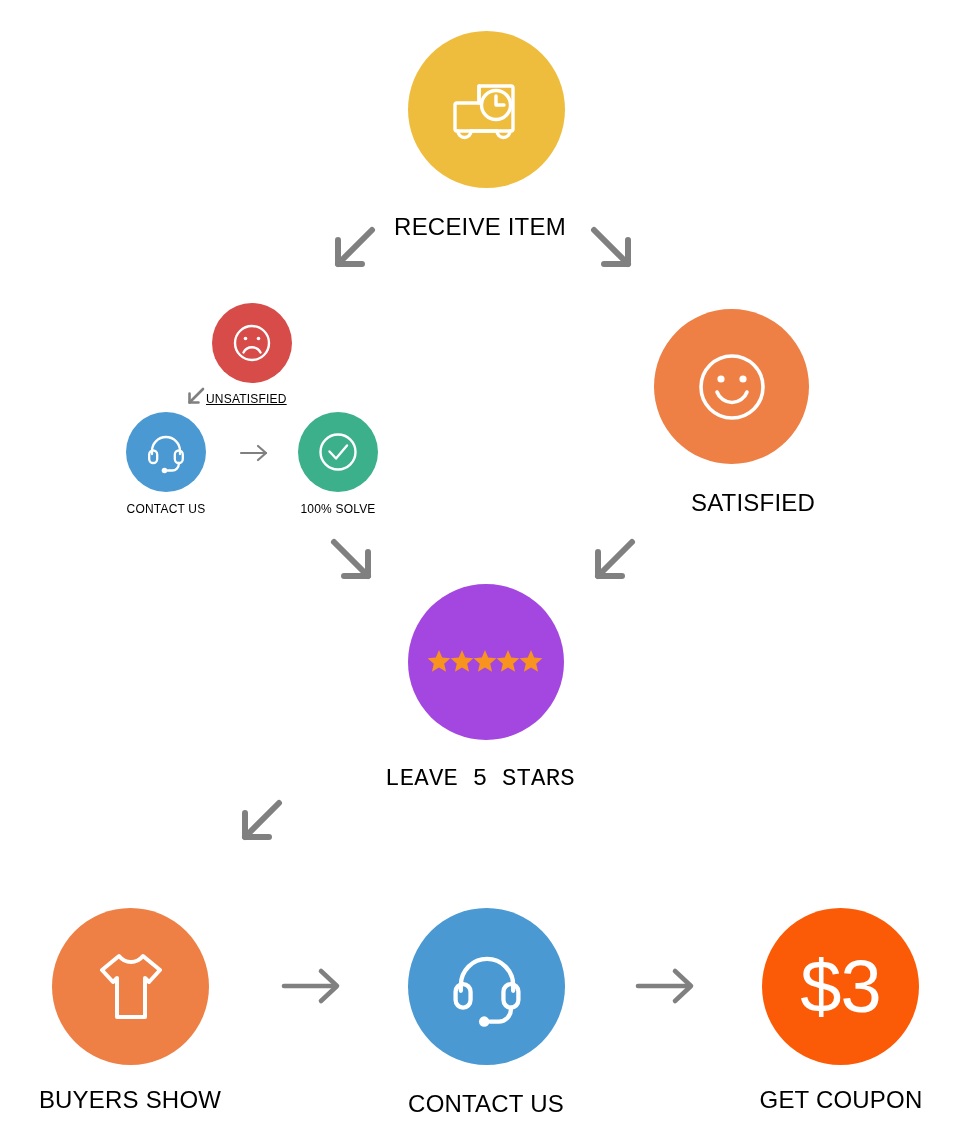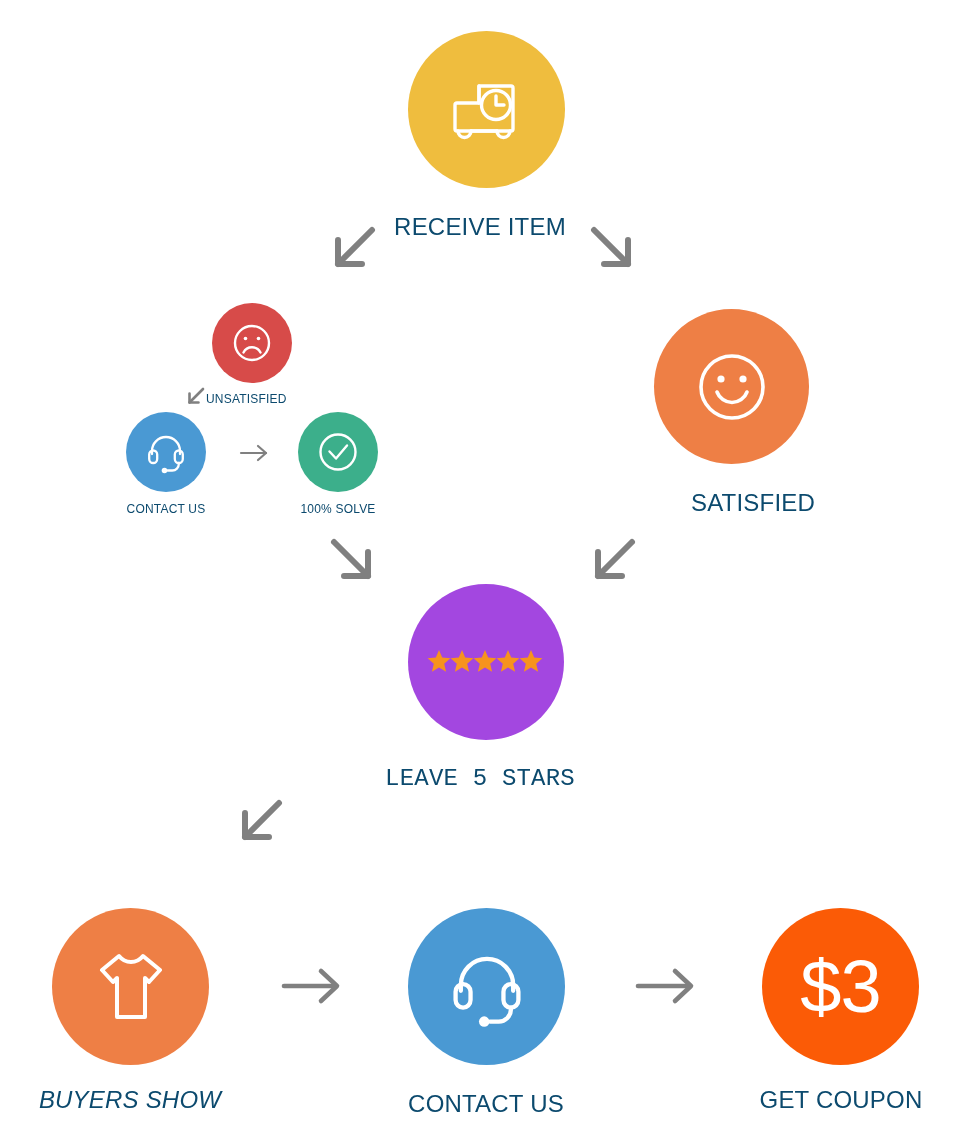--- a/index.html
+++ b/index.html
@@ -21,21 +21,21 @@
   .node { position: absolute; }
   .circle {
     position: absolute;
     border-radius: 50%;
     display: flex;
     align-items: center;
     justify-content: center;
   }
   .label {
     position: absolute;
-    color: #0c4a6e;
+    color: #000000;
     white-space: nowrap;
     text-align: center;
     letter-spacing: 0.2px;
   }
   .label-lg { font-size: 24px; }
   .label-xs { font-size: 12px; }
   .arrow { position: absolute; }
   .stars {
     display: flex;
     gap: 2px;
@@ -97,21 +97,21 @@
           <path d="M13.5 31.5 a9.5 9.5 0 0 1 17 0"></path>
         </svg>
       </span>
     </div>
     <div class="arrow" style="left:186px; top:387px;">
       <svg width="19" height="19" viewBox="0 0 19 19" fill="none" stroke="#808080" stroke-width="2.6" stroke-linecap="round" stroke-linejoin="round">
         <path d="M17 2 L3.5 15.5"></path>
         <path d="M3.5 6.5 V15.5 H12.5"></path>
       </svg>
     </div>
-    <div class="label label-xs" style="left:206px; top:392px; text-align:left;">UNSATISFIED</div>
+    <div class="label label-xs" style="left:206px; top:392px; text-align:left;text-decoration:underline;">UNSATISFIED</div>
   </div>
 
   <div class="node">
     <div class="circle" style="left:126px; top:412px; width:80px; height:80px; background:#4A99D3;">
       <span>
         <svg width="46" height="46" viewBox="0 0 46 46" fill="none" stroke="#ffffff" stroke-width="2.3" stroke-linecap="round" stroke-linejoin="round">
           <path d="M9 25 V22 a14 14 0 0 1 28 0 V25"></path>
           <rect x="6.2" y="21.5" width="8" height="12.5" rx="4"></rect>
           <rect x="31.8" y="21.5" width="8" height="12.5" rx="4"></rect>
           <path d="M35.8 34 V35 a6.5 6.5 0 0 1 -6.5 6.5 H24.5"></path>
@@ -193,21 +193,21 @@
 
   <div class="node">
     <div class="circle" style="left:52px; top:908px; width:157px; height:157px; background:#EE7F45;">
       <span>
         <svg width="82" height="72" viewBox="0 0 82 72" fill="none" stroke="#ffffff" stroke-width="4" stroke-linecap="round" stroke-linejoin="round">
           <path d="M29 5 L12 19 L23 31 L27 27 V66 H55 V27 L59 31 L70 19 L53 5
                    C49 10 44 11 41 11 C38 11 33 10 29 5 Z"></path>
         </svg>
       </span>
     </div>
-    <div class="label label-lg" style="left:10px; top:1086px; width:240px;font-style:italic;">BUYERS SHOW</div>
+    <div class="label label-lg" style="left:10px; top:1086px; width:240px;">BUYERS SHOW</div>
   </div>
 
   <div class="arrow" style="left:281px; top:966px;">
     <svg width="60" height="40" viewBox="0 0 60 40" fill="none" stroke="#808080" stroke-width="4.6" stroke-linecap="round" stroke-linejoin="round">
       <path d="M3 20 H55"></path>
       <path d="M40 5 L56 20 L40 35"></path>
     </svg>
   </div>
 
   <div class="node">

